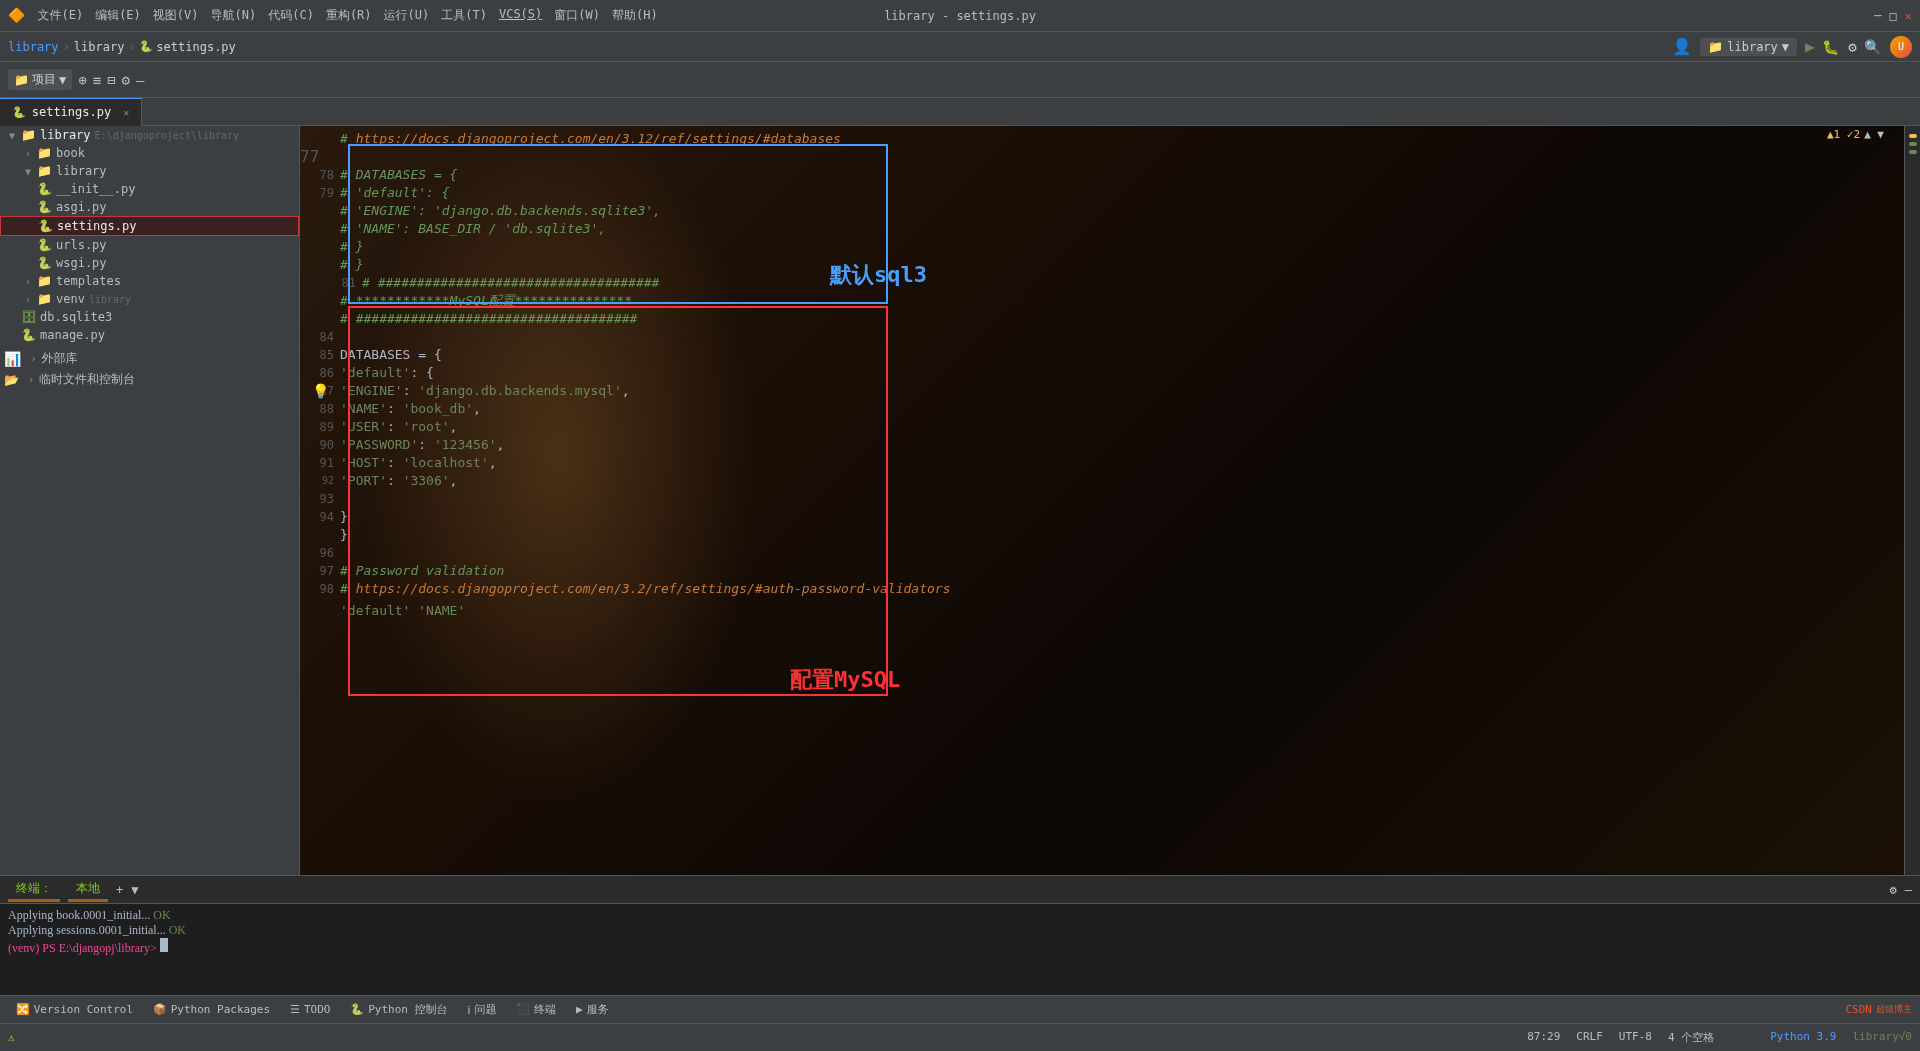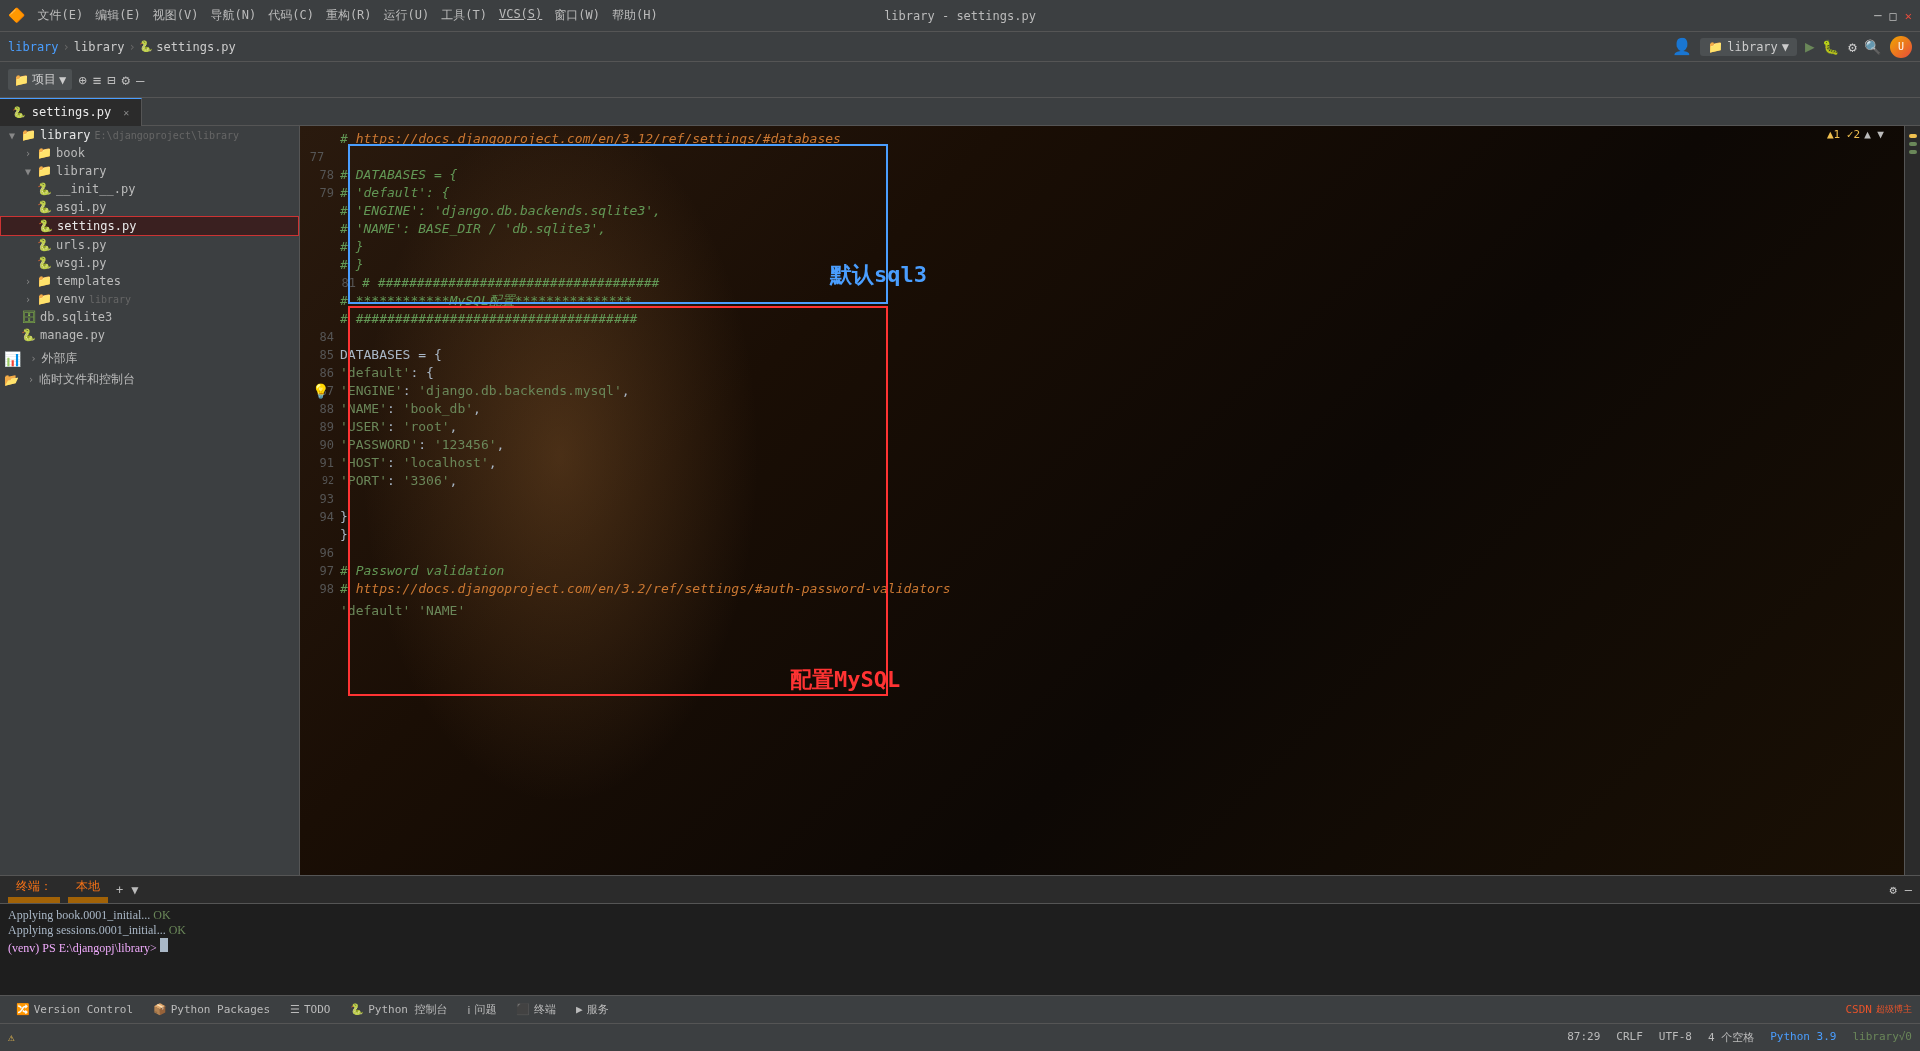--- a/index.html
+++ b/index.html
@@ -215,31 +215,31 @@
       padding: 0 8px;
       gap: 8px;
       border-bottom: 1px solid #555;
       font-size: 12px;
     }
     .terminal-tab {
       color: #bbb;
       cursor: pointer;
       padding: 2px 8px;
     }
-    .terminal-tab.active { color: #f97316; border-bottom: 6px solid #a16207; }
+    .terminal-tab.active { color: #84cc16; border-bottom: 3px solid #a16207; }
     #terminal-content {
       flex: 1;
       padding: 4px 8px;
       font-size: 12px;
       color: #a9b7c6;
       overflow: hidden;
       font-family: Liberation Serif, serif;
     }
     .term-ok { color: #6a8759; }
-    .term-prompt { color: #f0abfc; text-align: right; }
+    .term-prompt { color: #ec4899; text-align: right; }
 
     
     #status-bar {
       height: 28px;
       background: #3c3f41;
       display: flex;
       align-items: center;
       padding: 0 8px;
       font-size: 11px;
       color: #bbb;
@@ -485,21 +485,21 @@
 
       <div class="annotation-box red" style="left:48px; top:180px; width:540px; height:390px;"></div>
       <div class="annotation-label red" style="left:490px; top:545px; font-size:22px;">配置MySQL</div>
 
       <div style="display:flex; position:relative;">
         <span style="width:40px;text-align:right;padding-right:6px;color:#555;user-select:none;flex-shrink:0;font-size:12px;"></span>
         <span class="c-comment"># <span class="c-comment-link" style="color:#cc7832;">https://docs.djangoproject.com/en/3.12/ref/settings/#databases</span></span>
       </div>
 
       <div style="display:flex;">
-        <span style="width:40px;text-align:center;padding-right:6px;color:#555;user-select:none;flex-shrink:0;font-size:12px;">77</span>
+        <span style="width:40px;text-align:left;padding-right:6px;color:#555;user-select:none;flex-shrink:0;font-size:16px;">77</span>
         <span>&nbsp;</span>
       </div>
 
       <div style="display:flex;">
         <span style="width:40px;text-align:right;padding-right:6px;color:#555;user-select:none;flex-shrink:0;font-size:12px;">78</span>
         <span class="c-comment"># DATABASES = {</span>
       </div>
 
       <div style="display:flex;">
         <span style="width:40px;text-align:right;padding-right:6px;color:#555;user-select:none;flex-shrink:0;font-size:12px;">79</span>
@@ -690,16 +690,16 @@
   <span style="color:#e8532a;font-size:9px;">超级博主</span>
 </div>
 
 <div id="status-bar">
   <span style="color:#f0c050;">⚠</span>
   <div class="status-right">
     <span>87:29</span>
     <span>CRLF</span>
     <span>UTF-8</span>
     <span>4 个空格</span>
-    <span style="color:#4a9eff;">Python 3.9</span>
+    <span style="color:#4a9eff;margin-left:40px;">Python 3.9</span>
     <span style="color:#6a8759;">library√0</span>
   </div>
 </div>
 
 </body></html>

